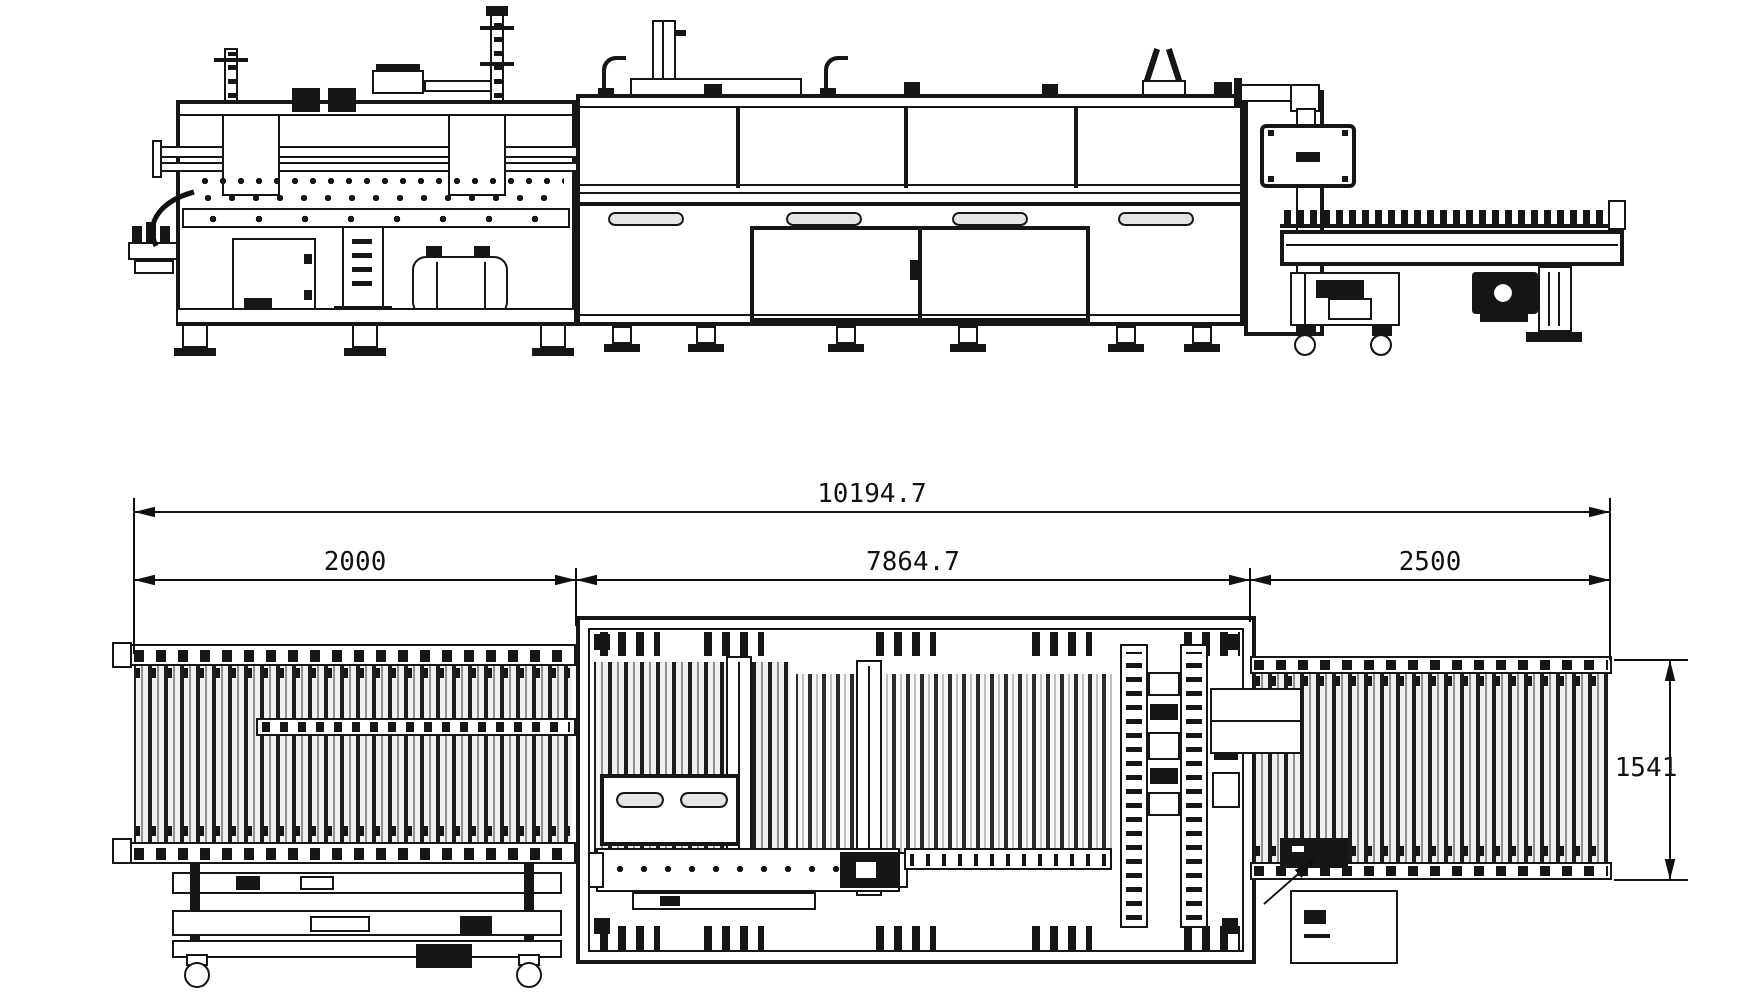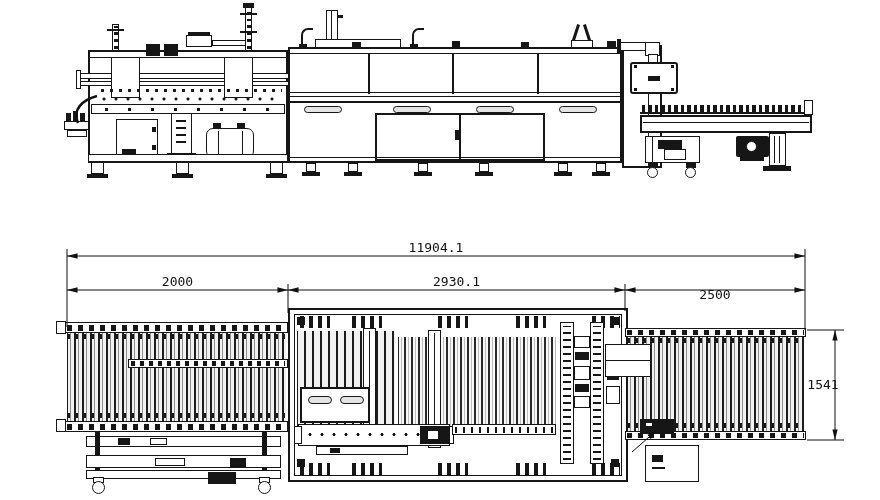--- a/index.html
+++ b/index.html
@@ -248,24 +248,24 @@
   <div class="b" style="left:625px;top:431px;width:181px;height:9px"></div>
   <div class="blkL" style="left:627px;top:433px;width:177px;height:5px"></div>
   <div class="b" style="left:605px;top:344px;width:46px;height:33px"></div>
   <div class="ln" style="left:606px;top:360px;width:44px;height:1px"></div>
   <div class="dk" style="left:640px;top:419px;width:34px;height:15px"></div>
   <div style="position:absolute;left:646px;top:423px;width:6px;height:3px;background:#fff"></div>
   <div class="b" style="left:645px;top:445px;width:54px;height:37px"></div>
   <div class="dk" style="left:652px;top:455px;width:11px;height:7px"></div>
   <div class="dk" style="left:652px;top:467px;width:13px;height:2px"></div>
 
-  <div class="dimtxt" style="left:67px;top:241px;width:738px">11904.1</div>
+  <div class="dimtxt" style="left:67px;top:241px;width:738px">10194.7</div>
   <div class="dimtxt" style="left:67px;top:275px;width:221px">2000</div>
-  <div class="dimtxt" style="left:288px;top:275px;width:337px">2930.1</div>
-  <div class="dimtxt" style="left:625px;top:288px;width:180px">2500</div>
+  <div class="dimtxt" style="left:288px;top:275px;width:337px">7864.7</div>
+  <div class="dimtxt" style="left:625px;top:275px;width:180px">2500</div>
   <div class="dimtxt rot" style="left:803px;top:378px;width:40px">1541</div>
 
   <svg width="880" height="500">
     <defs>
       <marker id="arw" viewBox="0 0 10 6" refX="9.6" refY="3" markerWidth="11" markerHeight="7" orient="auto-start-reverse">
         <path d="M0,0.6 L9.6,3 L0,5.4 Z" fill="#111"></path>
       </marker>
     </defs>
     <g stroke="#111" stroke-width="1" fill="none">
       <path d="M97,96 C82,100 72,110 78,123" stroke-width="2.5"></path>

